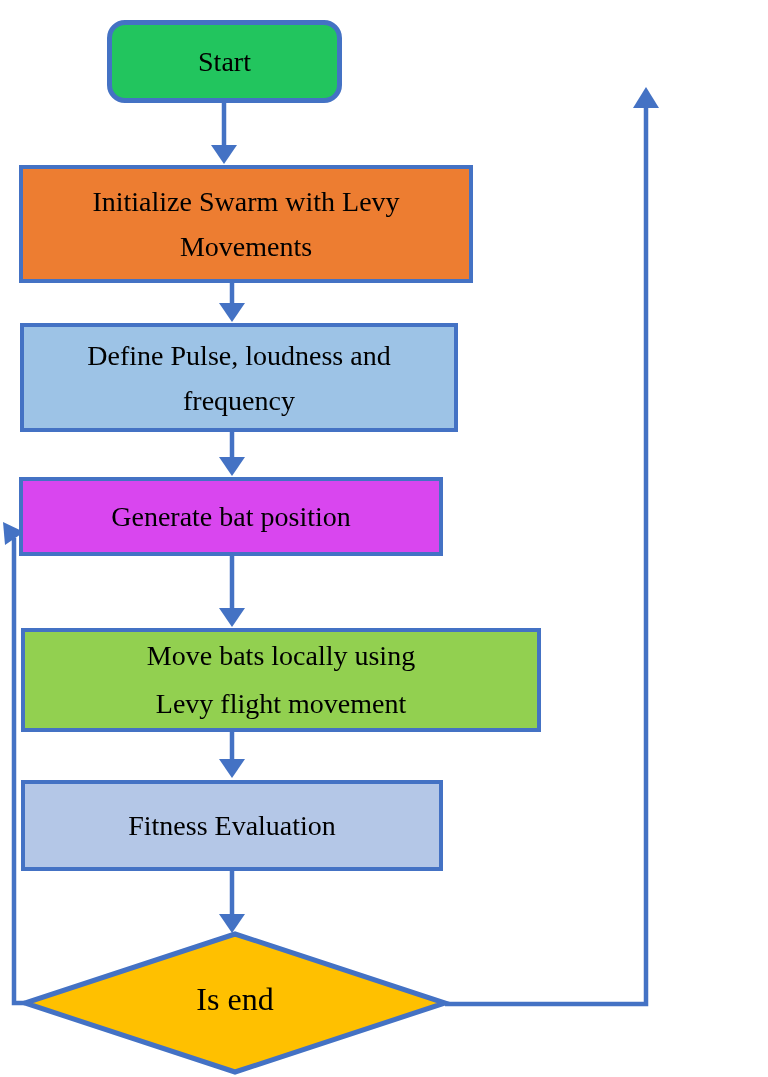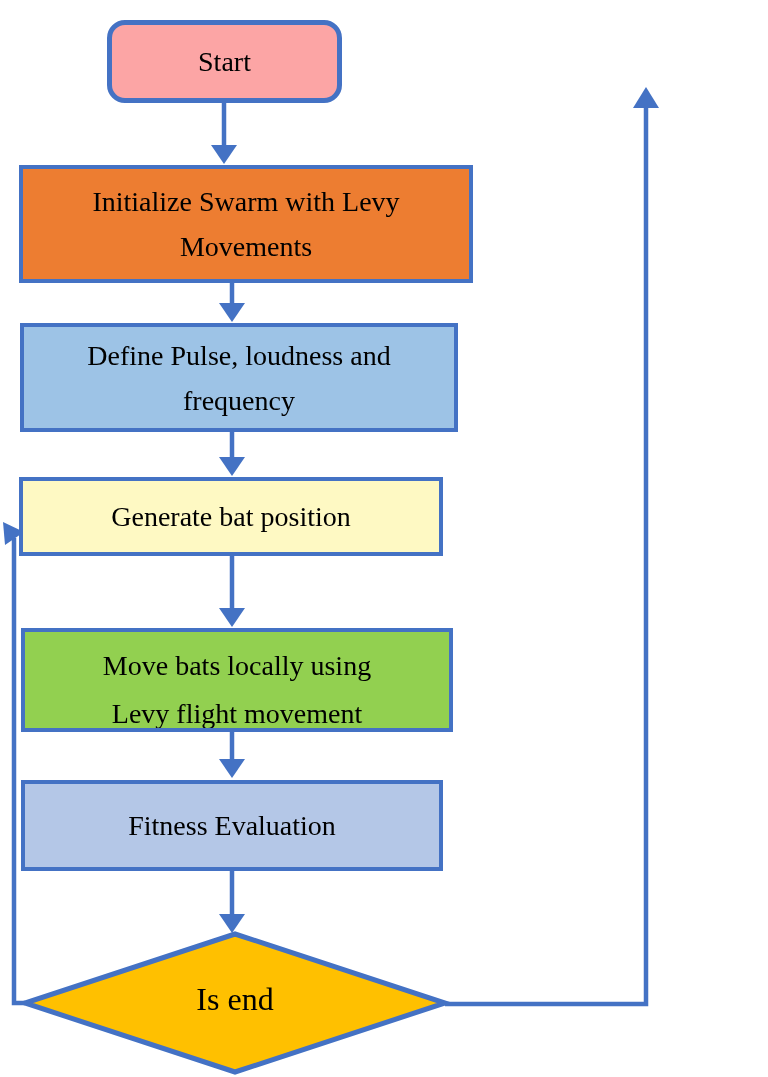--- a/index.html
+++ b/index.html
@@ -15,22 +15,22 @@
     display:flex; flex-direction:column; align-items:center; justify-content:center;
     text-align:center; font-size:28px; line-height:42px;
     border:4px solid #14532d;
   }
   .terminator { border-radius:18px; border-width:5px; }
   .node-start   { left:107px; top:20px;  width:235px; height:83px;  }
   .node-end     { left:540px; top:3px;   width:222px; height:80px;  }
   .node-init    { left:19px;  top:165px; width:454px; height:118px; line-height:45px; }
   .node-define  { left:20px;  top:323px; width:438px; height:109px; line-height:45px;justify-content:center; }
   .node-generate{ left:19px;  top:477px; width:424px; height:79px;  }
-  .node-move    { left:21px;  top:628px; width:432px; height:104px;
-                  justify-content:flex-start; padding-top:10px; line-height:48px; overflow:hidden; }
+  .node-move    { left:21px;  top:628px; width:520px; height:104px;
+                  justify-content:flex-start; line-height:48px; overflow:hidden; }
   .node-fitness { left:21px;  top:780px; width:422px; height:91px;  }
   .decision-label {
     position:absolute; left:135px; top:978px; width:200px;
     text-align:center; font-size:32px; line-height:42px;
   }
 </style>
 </head>
 <body>
 
 <div class="canvas">
@@ -57,36 +57,36 @@
     <line x1="232" y1="858" x2="232" y2="915" stroke-width="4.5" stroke="#4472C4"></line>
     <polygon points="219,914 245,914 232,933" fill="#4472C4"></polygon>
 
     <polyline points="445,1004 646,1004 646,104" stroke-width="4.5" fill="none" stroke-linejoin="miter" stroke="#4472C4"></polyline>
     <polygon points="633,108 659,108 646,87" fill="#4472C4"></polygon>
 
     <polyline points="25,1003 14,1003 14,538" stroke-width="4.5" fill="none" stroke-linejoin="miter" stroke="#4472C4"></polyline>
     <polygon points="3,522 5,545 24,532" fill="#4472C4"></polygon>
   </svg>
 
-  <div class="node terminator node-start" style="background: #fca5a5; border-color: rgb(68, 114, 196); text-align: right;">
+  <div class="node terminator node-start" style="background: #22c55e; border-color: rgb(68, 114, 196); text-align: right;">
     <span>Start</span>
   </div>
 
 
   <div class="node node-init" style="background: rgb(237, 125, 49); border-color: rgb(68, 114, 196);">
     <span>Initialize Swarm with Levy</span>
     <span>Movements</span>
   </div>
 
   <div class="node node-define" style="background: rgb(157, 195, 230); border-color: rgb(68, 114, 196);">
     <span>Define Pulse, loudness and</span>
     <span>frequency</span>
   </div>
 
-  <div class="node node-generate" style="background: #fef9c3; border-color: rgb(68, 114, 196);">
+  <div class="node node-generate" style="background: #d946ef; border-color: rgb(68, 114, 196);">
     <span>Generate bat position</span>
   </div>
 
   <div class="node node-move" style="background: rgb(146, 208, 80); border-color: rgb(68, 114, 196);">
     <span>Move bats locally using</span>
     <span>Levy flight movement</span>
   </div>
 
   <div class="node node-fitness" style="background: rgb(180, 199, 231); border-color: rgb(68, 114, 196);">
     <span>Fitness Evaluation</span>

